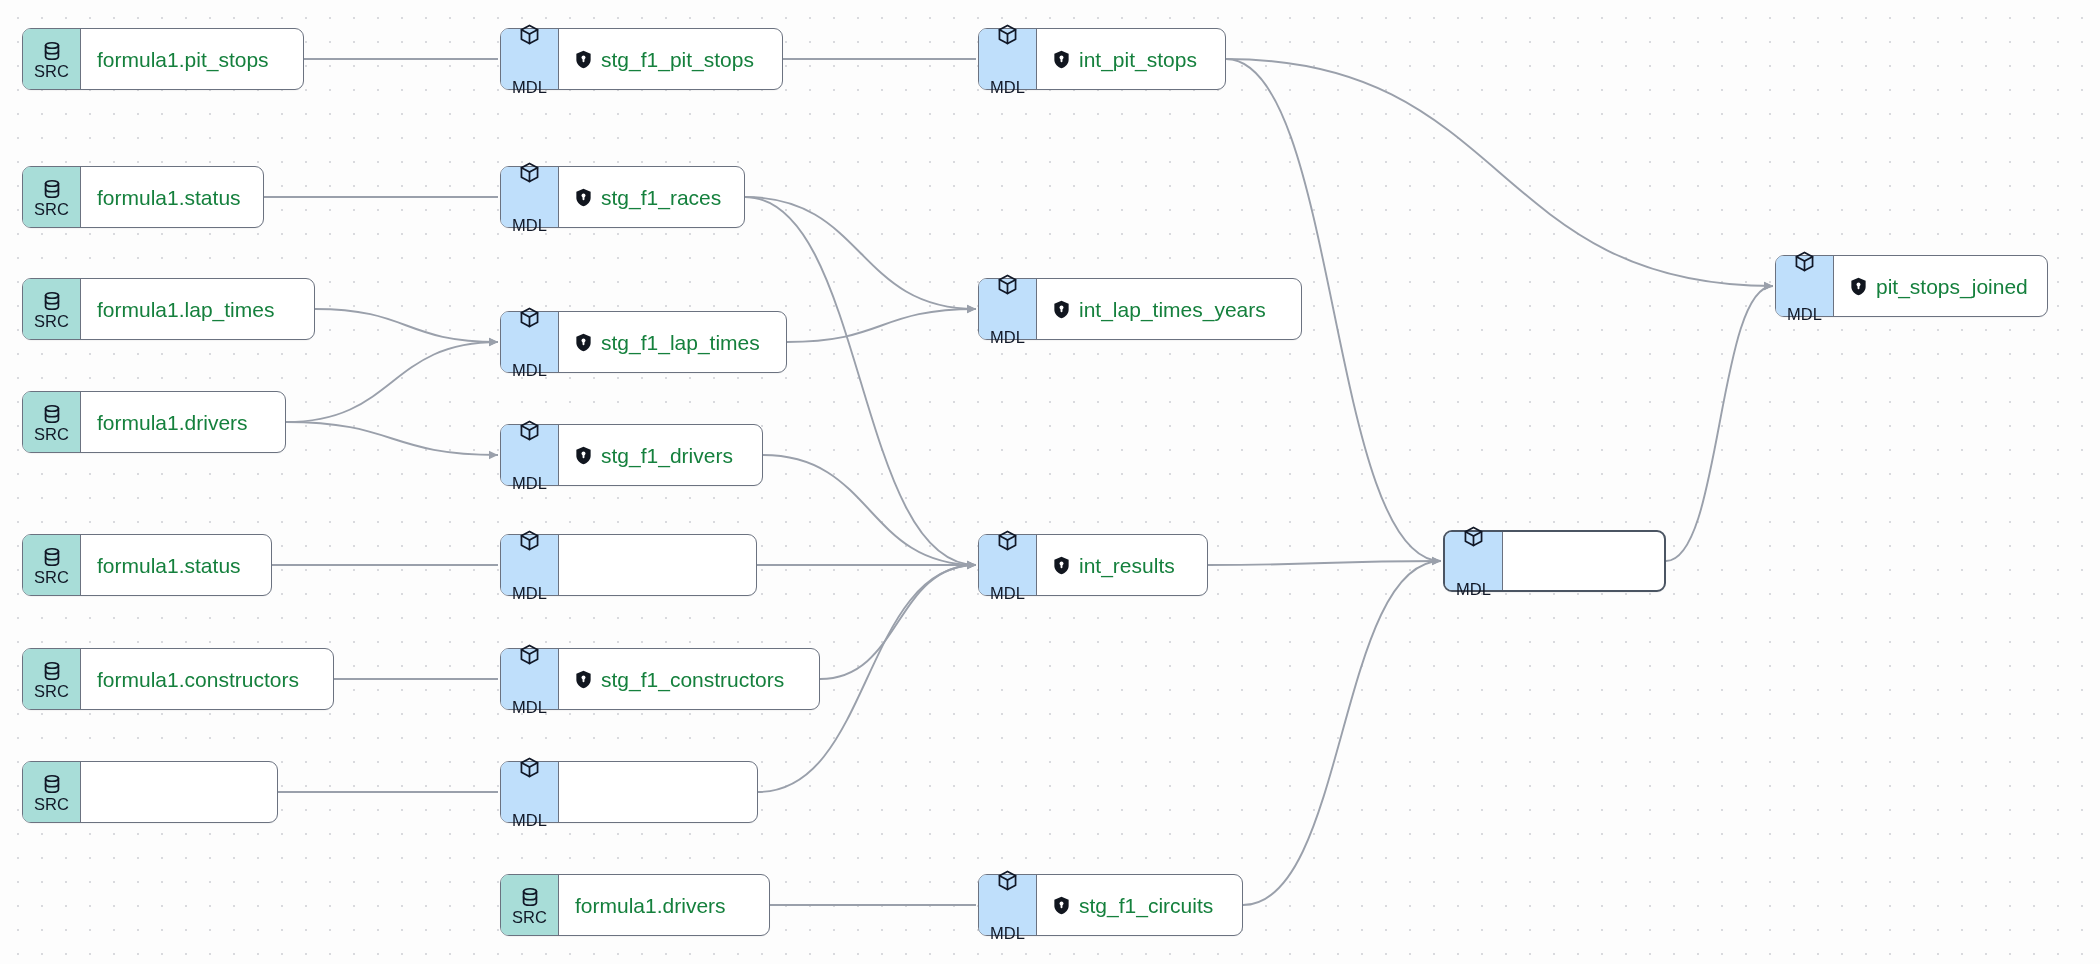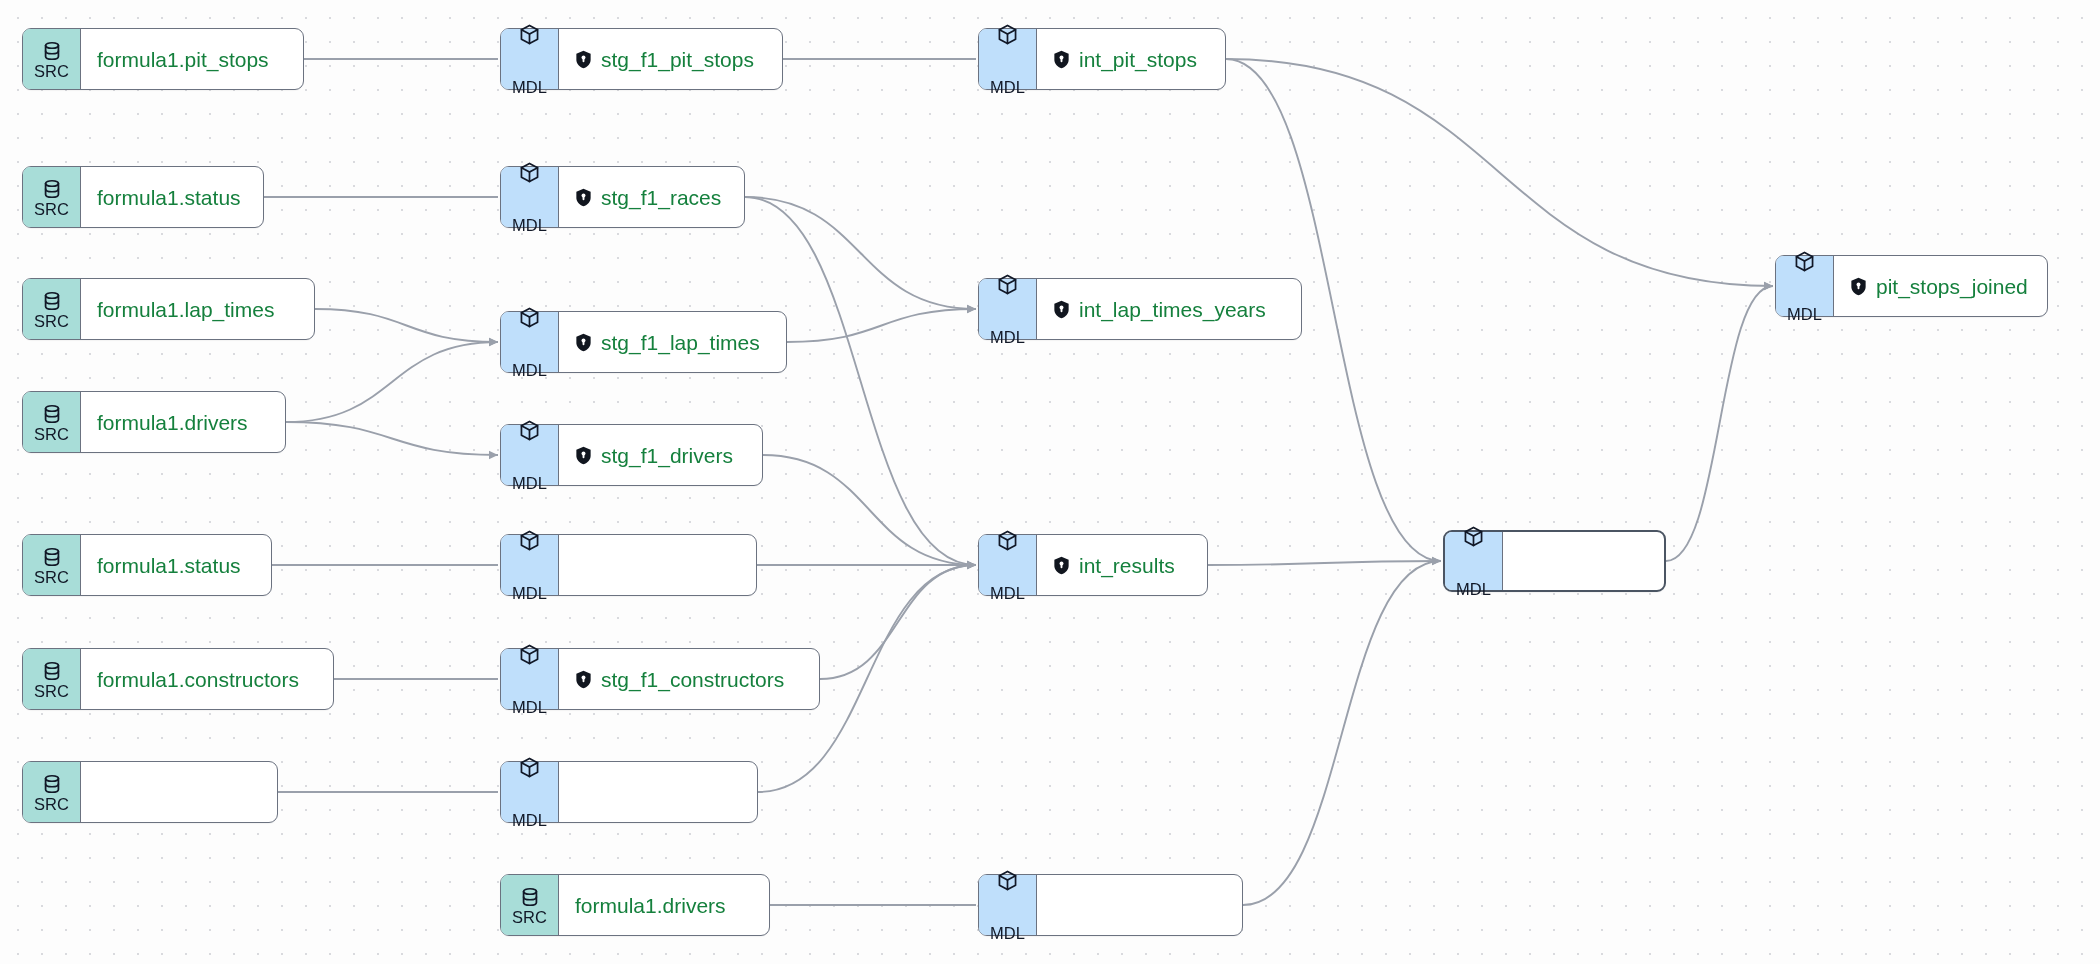--- a/index.html
+++ b/index.html
@@ -435,20 +435,30 @@
         <div class="badge mdl">
           <span>
             <svg width="23" height="23" viewBox="0 0 24 24" fill="none" stroke="#111827" stroke-width="1.8" stroke-linecap="round" stroke-linejoin="round">
               <path d="M12 2.6 20.4 7v10L12 21.4 3.6 17V7z"></path>
               <path d="M3.6 7 12 11.6 20.4 7"></path>
               <path d="M12 11.6V21.4"></path>
             </svg>
           </span>
           <span class="code">MDL</span>
         </div>
+        <div class="body">
+          <span class="lock">
+            <svg width="17" height="19" viewBox="0 0 20 22" aria-hidden="true">
+              <path d="M10 .8 1.6 4.1v7.2c0 4.6 3.5 8.6 8.4 9.9 4.9-1.3 8.4-5.3 8.4-9.9V4.1z" fill="#11161f"></path>
+              <circle cx="10" cy="8.6" r="2.3" fill="#ffffff"></circle>
+              <rect x="8.9" y="9.3" width="2.2" height="5" rx="1.1" fill="#ffffff"></rect>
+            </svg>
+          </span>
+          <span class="label">stg_f1_circuits</span>
+        </div>
       </div>
       <div class="node selected" style="left: 1443px; top: 530px; width: 223px;">
         <div class="badge mdl">
           <span>
             <svg width="23" height="23" viewBox="0 0 24 24" fill="none" stroke="#111827" stroke-width="1.8" stroke-linecap="round" stroke-linejoin="round">
               <path d="M12 2.6 20.4 7v10L12 21.4 3.6 17V7z"></path>
               <path d="M3.6 7 12 11.6 20.4 7"></path>
               <path d="M12 11.6V21.4"></path>
             </svg>
           </span>

